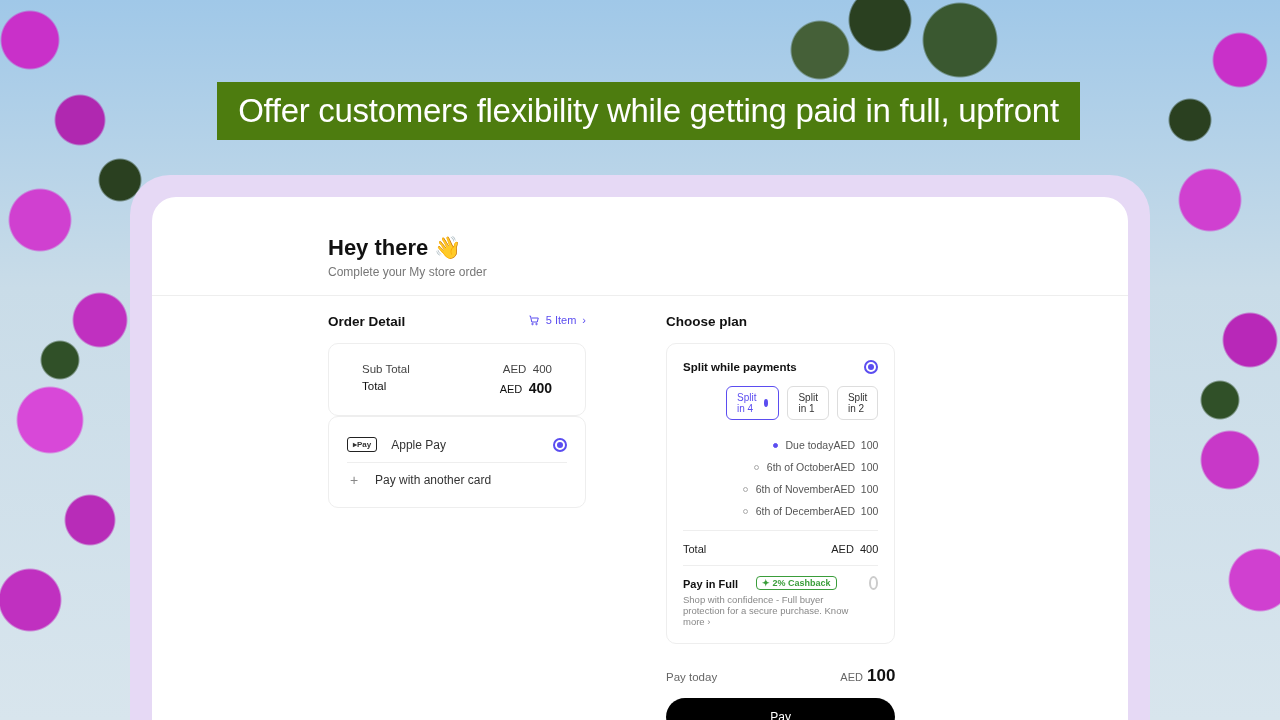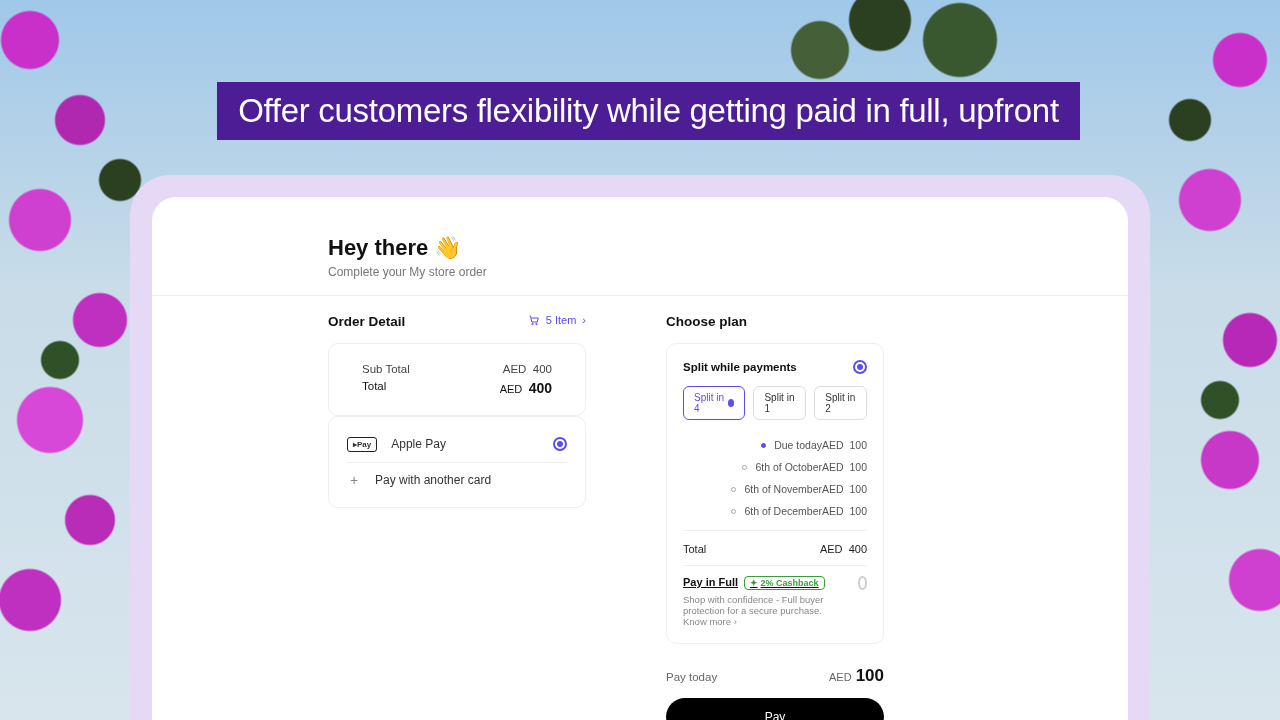--- a/index.html
+++ b/index.html
@@ -34,21 +34,21 @@
       radial-gradient(circle at 140px 400px, #305028 18px, transparent 20px);
   }
   .leaves-right { right: 240px; width: 280px; top:0; height: 180px;
     background:
       radial-gradient(circle at 200px 40px, #3a5830 36px, transparent 38px),
       radial-gradient(circle at 120px 20px, #2a4020 30px, transparent 32px),
       radial-gradient(circle at 60px 50px, #456038 28px, transparent 30px);
   }
   .banner {
     position: absolute; top: 82px; left: 217px; right: 200px;
-    background: #4c1d95; color: #fff;
+    background: #4d7c0f; color: #fff;
     font-size: 33px; font-weight: 500; padding: 10px 20px; text-align: center;
     letter-spacing: -0.3px;
   }
   .device {
     position: absolute; top: 175px; left: 130px; right: 130px; bottom: -40px;
     background: #e6d9f5; border-radius: 40px 40px 0 0; padding: 22px 22px 0 22px;
   }
   .screen {
     background: #fff; border-radius: 24px 24px 0 0; height: 100%;
     display: flex; flex-direction: column;
@@ -62,43 +62,43 @@
   .section-title { font-size: 13.5px; font-weight: 600; color: #111; margin-bottom: 14px; display:flex; align-items:flex-start; justify-content:space-between; }
   .link-items { color: #5b4df0; font-size: 11px; font-weight: 500; display:flex; align-items:center; gap:6px; }
   .link-items svg { width:12px; height:12px; }
   .card { border: 1px solid #eee; border-radius: 10px; padding: 14px 18px; }
   .row { display:flex; justify-content:space-between; font-size:11.5px; color:#444; margin:5px 15px; }
   .row.total { color:#111; }
   .row.total .v { font-weight:700; font-size: 14px; }
   .row.total .c { font-size:11px; }
   .pm-section-title { font-size: 13.5px; font-weight: 600; color: #111; margin: 28px 0 14px; }
   .pm-card { border:1px solid #eee; border-radius:10px; padding: 10px 18px; }
-  .pm-row { display:flex; padding:10px 0; font-size:12px; color:#333; }
+  .pm-row { display:flex; align-items:center; padding:10px 0; font-size:12px; color:#333; }
   .pm-row:first-child { border-bottom:1px solid #eee; }
   .apple-badge { border:1px solid #222; border-radius:3px; font-size:8px; font-weight:700; padding:2px 5px; margin-right:14px; }
   .radio { width:14px; height:14px; border:2px solid #5b4df0; border-radius:50%; margin-left:auto; display:flex; align-items:center; justify-content:center; }
   .radio.on::after { content:''; width:6px; height:6px; background:#5b4df0; border-radius:50%; }
   .radio.off { border-color:#ccc; }
   .plus { width:14px; height:14px; margin-right:14px; color:#888; display:flex; align-items:center; justify-content:center; font-size:14px; }
 
   .plan-card { border:1px solid #eee; border-radius:10px; padding:16px; }
   .plan-head { display:flex; justify-content:space-between; align-items:center; margin-bottom:12px; }
   .plan-head span { font-size:11.5px; font-weight:600; color:#111; }
   .tabs { display:flex; gap:8px; margin-bottom:14px; }
   .tab { border:1px solid #ddd; border-radius:6px; font-size:10px; padding:5px 10px; color:#333; display:flex; align-items:center; gap:4px; }
-  .tab.active { border-color:#5b4df0; color:#5b4df0; }
+  .tab.active { border-color:#5b4df0; color:#5b4df0;margin-left:43px; }
   .tab .dot { width:8px; height:8px; background:#5b4df0; border-radius:50%; display:inline-block; }
   .sched .srow { display:flex; justify-content:flex-end; font-size:10.5px; color:#555; padding:5px 0; align-items:center; }
   .srow .date { display:flex; align-items:center; gap:8px; }
   .bullet { width:5px; height:5px; border:1px solid #aaa; border-radius:50%; }
   .bullet.on { background:#5b4df0; border-color:#5b4df0; }
   .plan-total { display:flex; justify-content:space-between; font-size:11px; color:#222; border-top:1px solid #eee; margin-top:8px; padding-top:12px; }
   .pif { border-top:1px solid #eee; margin-top:10px; padding-top:10px; display:flex; justify-content:space-between; align-items:flex-start; gap:10px; }
   .pif-left { font-size:9.5px; color:#888; }
-  .pif-title { font-size:11px; font-weight:600; color:#111; display:flex; align-items:flex-start; gap:6px; margin-bottom:4px;text-decoration:underline;}
+  .pif-title { font-size:11px; font-weight:600; color:#111; display:flex; align-items:flex-end; gap:18px; margin-bottom:4px;}
   .cashback { border:1px solid #3a9d3a; color:#3a9d3a; border-radius:4px; font-size:9px; padding:1px 5px; display:flex; align-items:center; gap:3px;}
   .know { color:#888; }
   .pay-today { display:flex; justify-content:space-between; align-items:baseline; margin-top:22px; font-size:11.5px; color:#666; }
   .pay-today .v { color:#111; font-size:17px; font-weight:700; }
   .pay-today .c { font-size:11px; margin-right:4px; }
   .pay-btn { width:100%; background:#000; color:#fff; border:none; border-radius:999px; padding:12px; font-size:12px; margin-top:12px; }
 </style>
 </head>
 <body>
 

